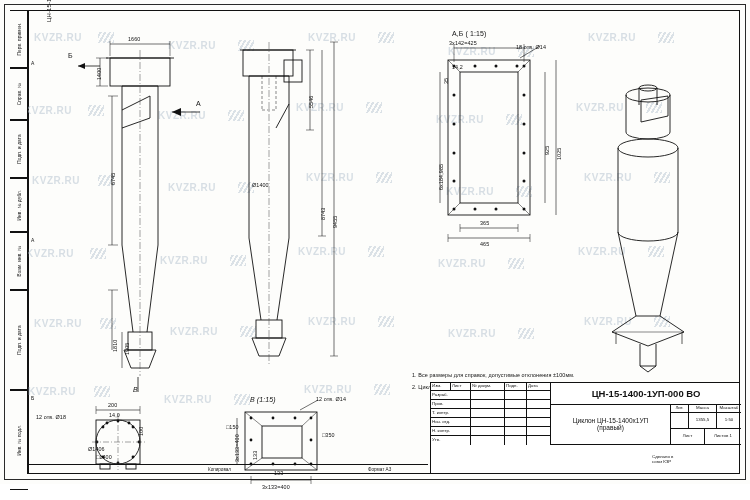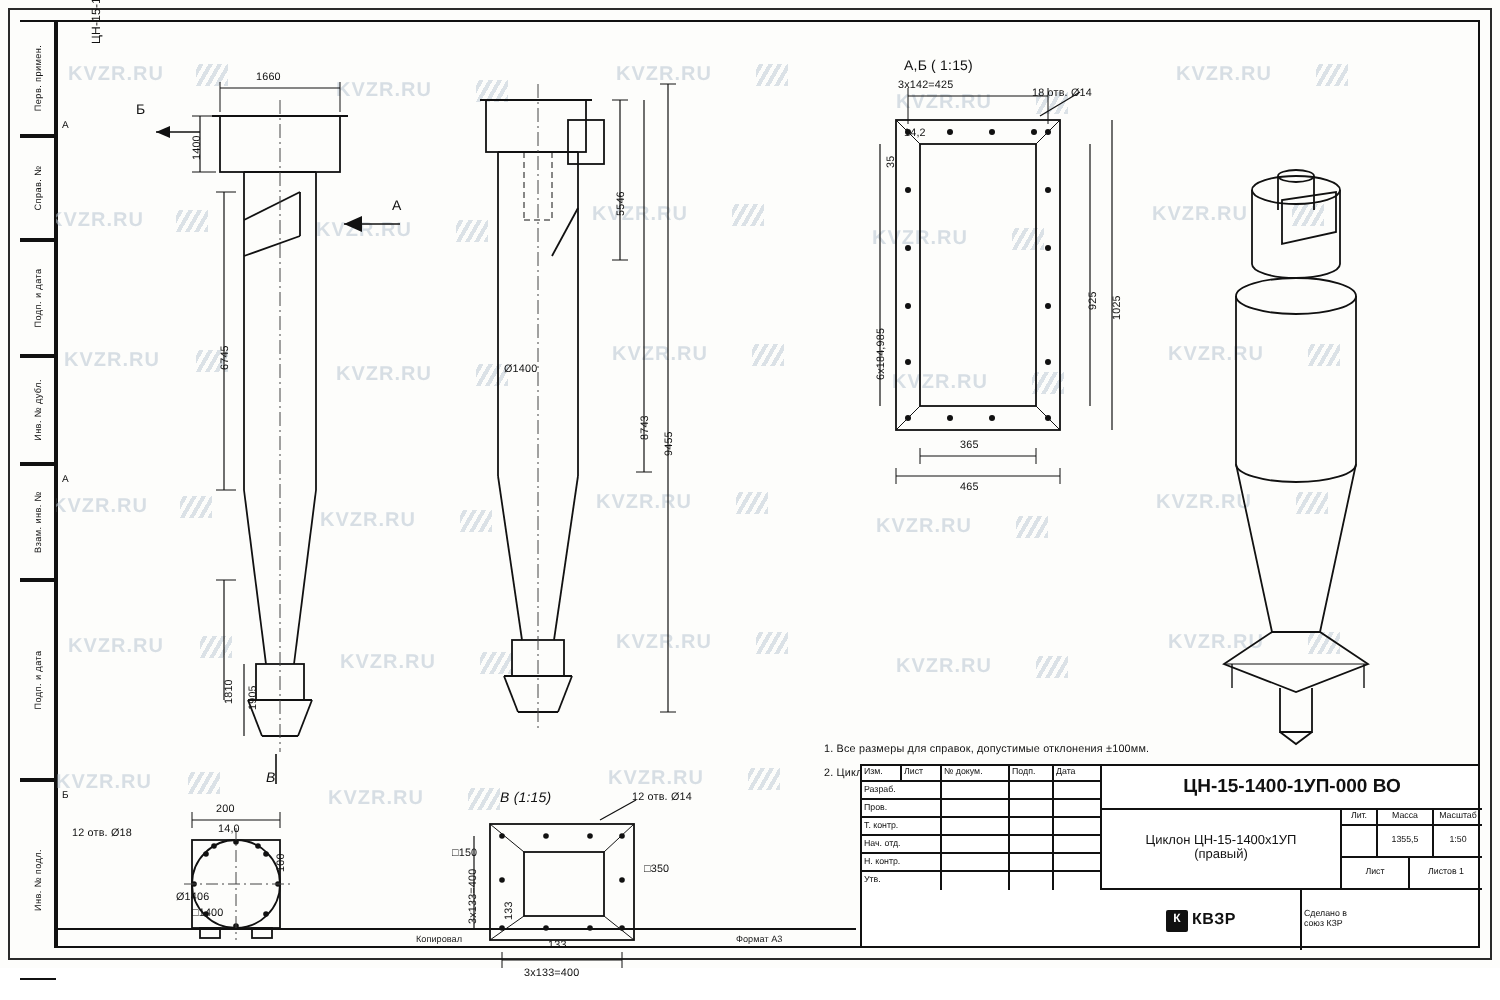--- a/index.html
+++ b/index.html
@@ -588,24 +588,20 @@
 
     <div class="cell sm vc" style="left:240px; top:30px; width:18px; height:16px;"></div>
     <div class="cell sm vc" style="left:258px; top:30px; width:28px; height:16px;">1355,5</div>
     <div class="cell sm vc nb-r" style="left:286px; top:30px; width:24px; height:16px;">1:50</div>
 
     <div class="cell sm vc" style="left:240px; top:46px; width:34px; height:16px;">Лист</div>
     <div class="cell sm vc nb-r" style="left:274px; top:46px; width:36px; height:16px;">
       <span>Листов</span>&nbsp;<span>1</span>
     </div>
 
-    <div class="cell logo-box nb-b" style="left:120px; top:62px; width:100px; height:30px;">
-      <span class="logo-mark">К</span>
-      <span class="logo-text">КВЗР</span>
-    </div>
     <div class="cell sm nb-b nb-r" style="left:220px; top:62px; width:90px; height:30px; display:flex; flex-direction:column; justify-content:center;">
       <div>Сделано в</div>
       <div>союз КЗР</div>
     </div>
   </div>
 
   <div class="foot">
     <span style="position:absolute; left:180px; top:2px;">Копировал</span>
     <span style="position:absolute; left:340px; top:2px;">Формат А3</span>
   </div>

